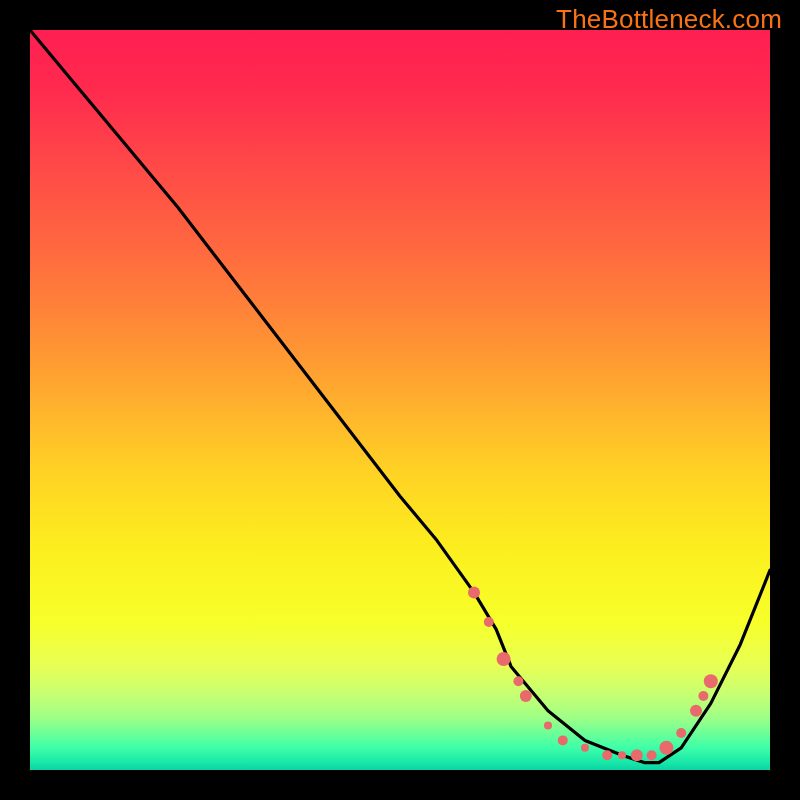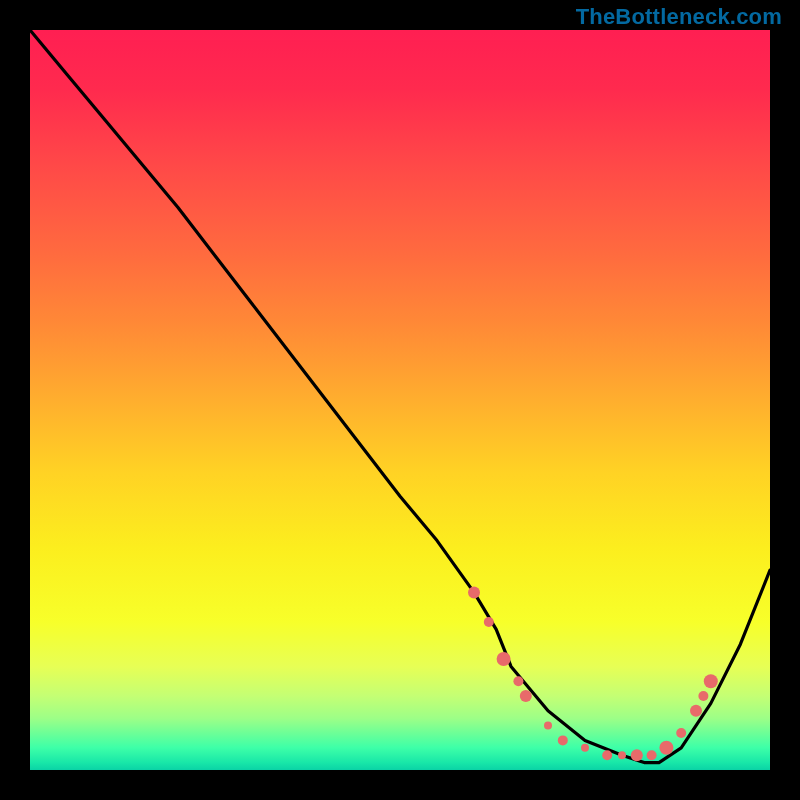--- a/index.html
+++ b/index.html
@@ -41,23 +41,23 @@
       #6dff97 95%,
       #3dffa8 97%,
       #18e7a8 99%,
       #0ad3a6 100%
     );
   }
   .watermark {
     position: absolute;
     top: 4px;
     right: 18px;
-    font-size: 22px;
-    font-weight: 700;
-    color: #0369a1;
+    font-size: 26px;
+    font-weight: 400;
+    color: #f97316;
     letter-spacing: 0.2px;
   }
   svg.curve {
     position: absolute;
     left: 0;
     top: 0;
     width: 740px;
     height: 740px;
     overflow: visible;
   }

